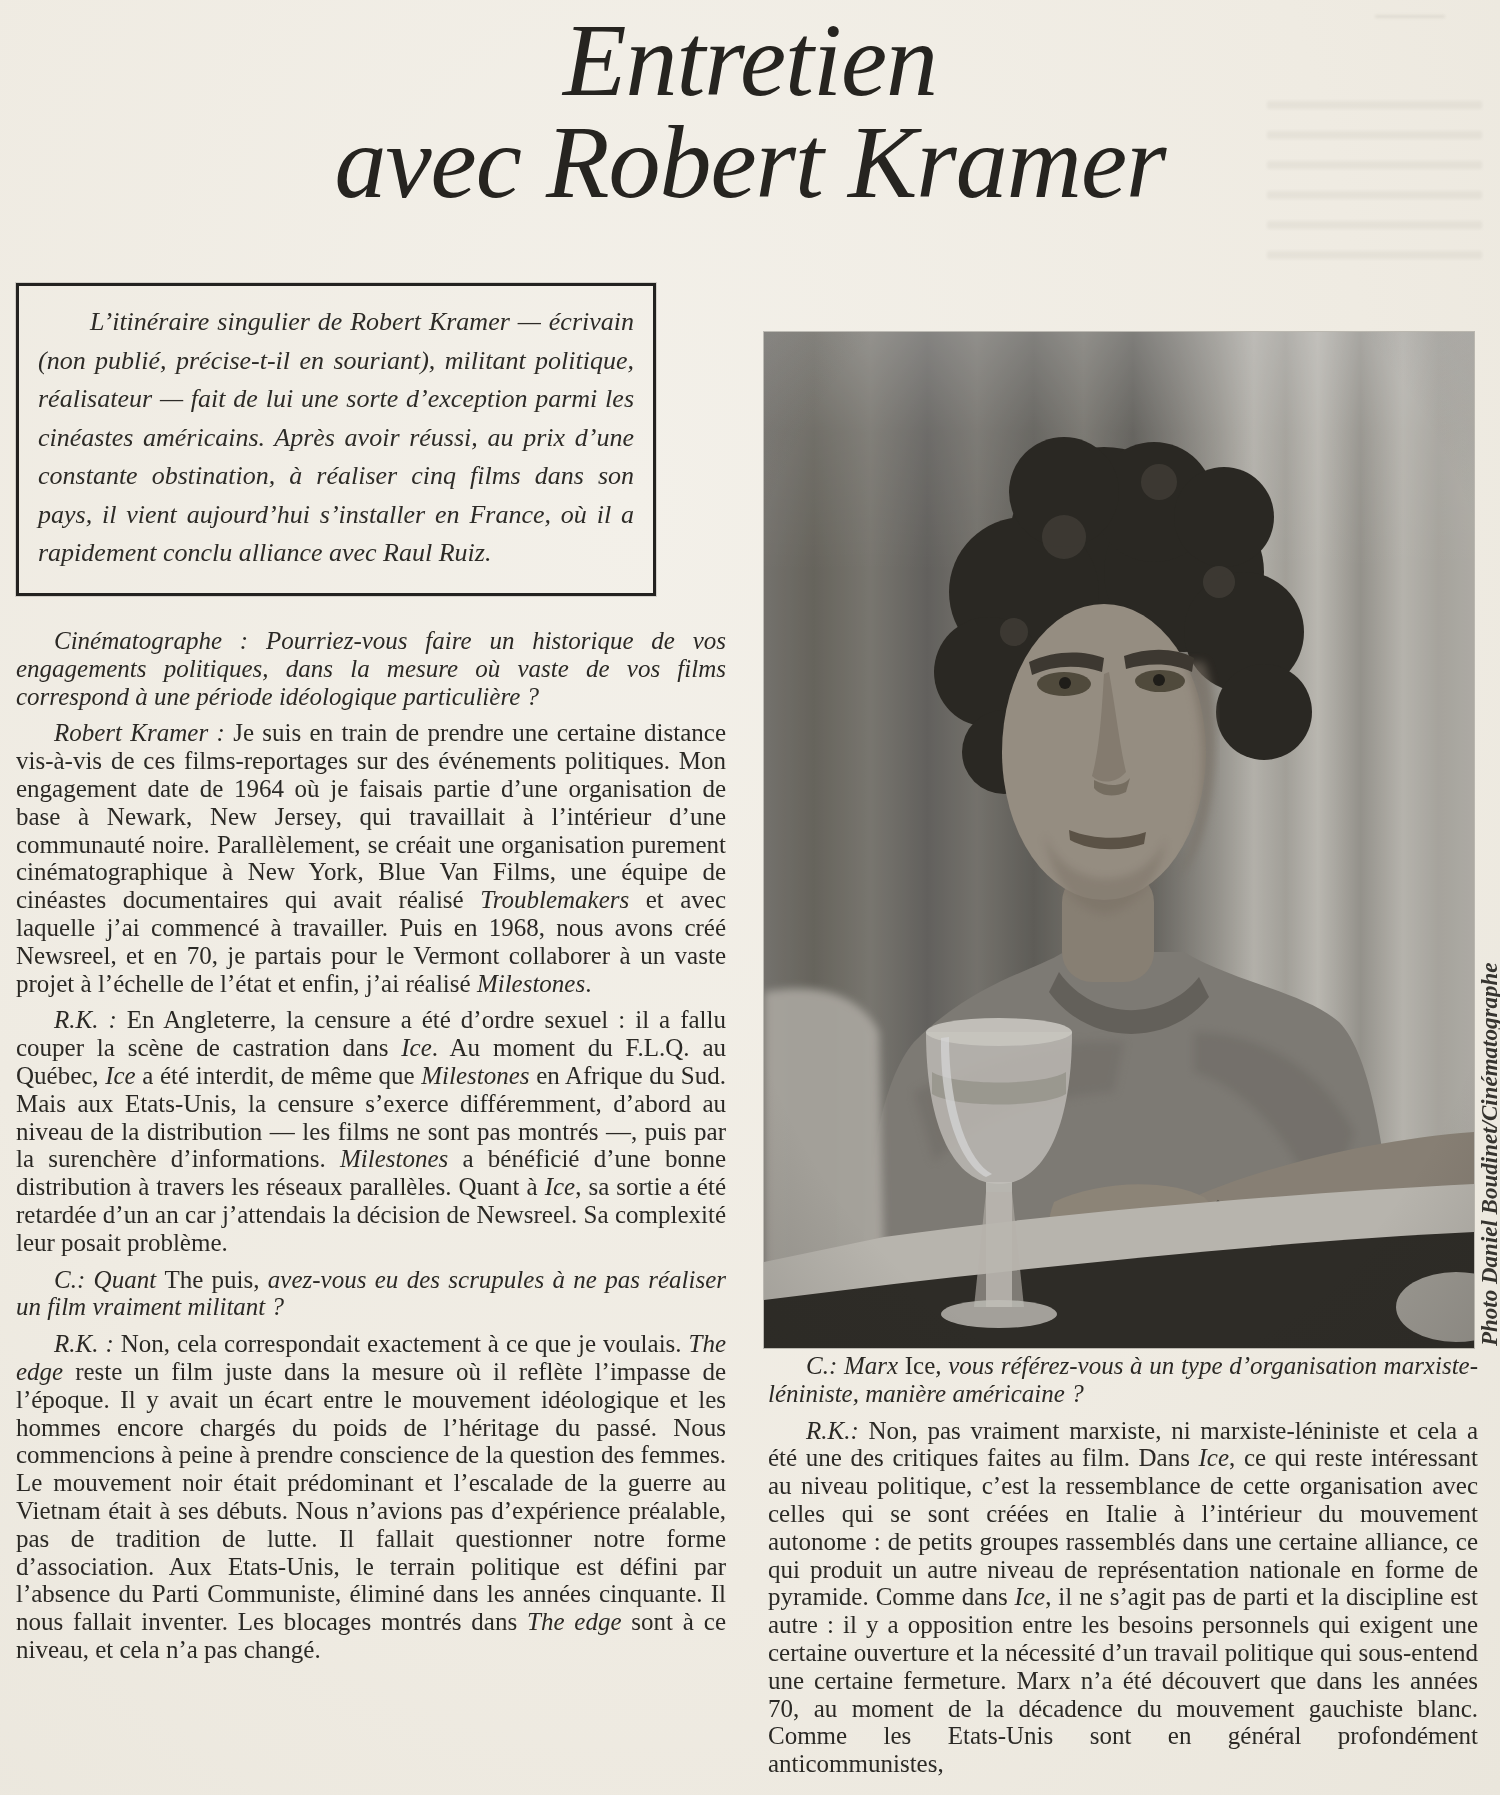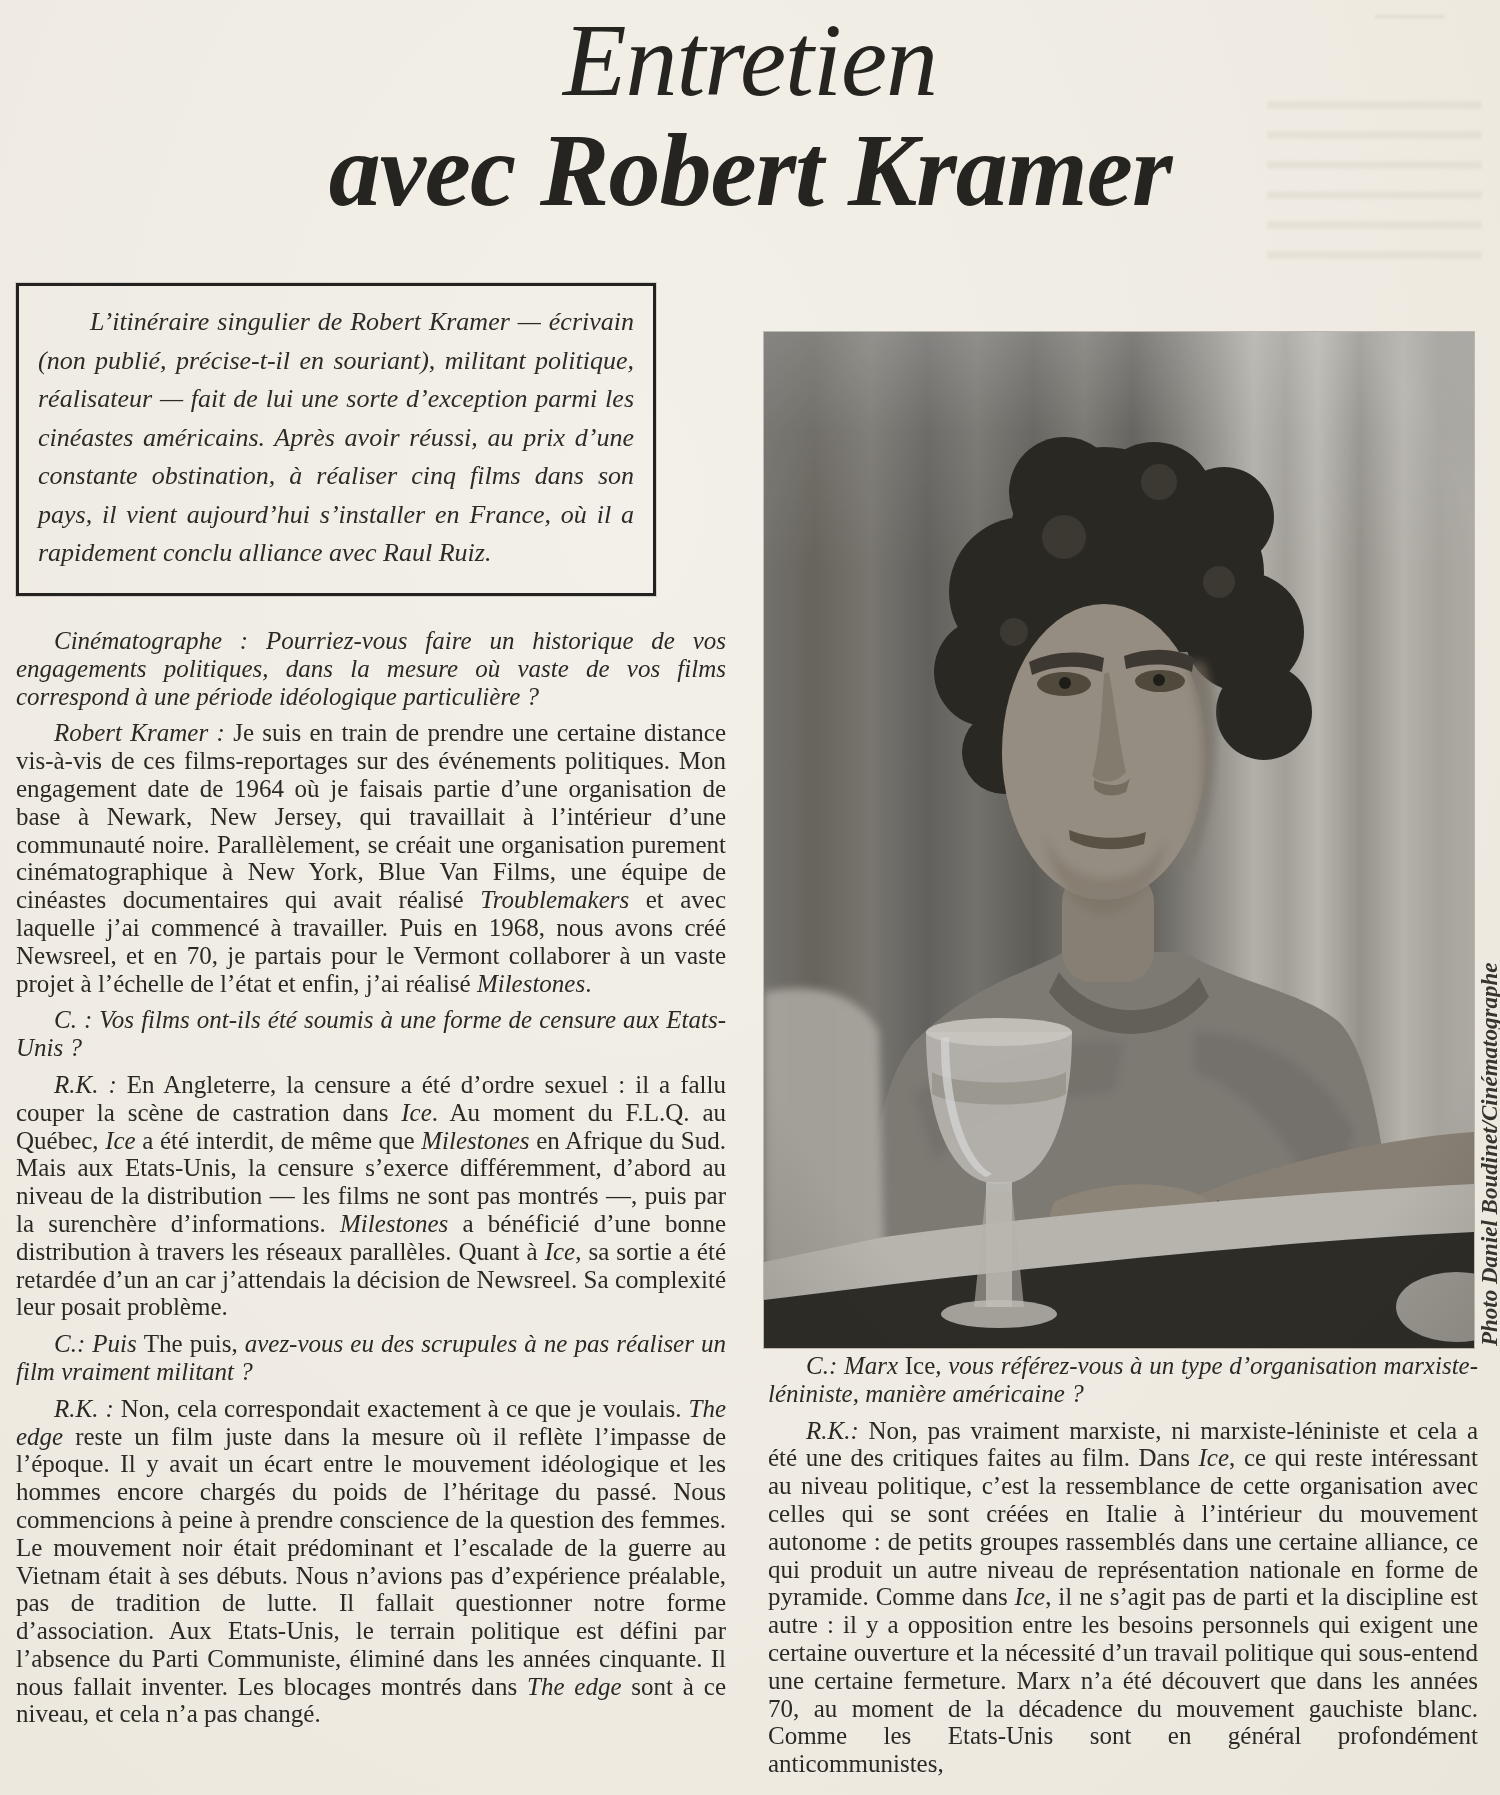--- a/index.html
+++ b/index.html
@@ -10,21 +10,21 @@
     color:#2b2925;
     -webkit-font-smoothing:antialiased;
   }
   
   .title-line{
     position:absolute;left:0;width:1500px;text-align:center;
     font-style:italic;font-weight:normal;color:#262420;
     font-size:104px;line-height:1;letter-spacing:-1px;white-space:nowrap;
   }
   #title1{top:8px;font-style:italic;}
-  #title2{top:118px;font-weight:bold;}
+  #title2{top:110px;}
   
   .intro-box{
     position:absolute;left:16px;top:283px;width:604px;
     border:3px solid #232220;
     padding:13px 15px 16px 15px;
     box-shadow:0 0 0 1px rgba(35,34,32,.15);
   }
   .intro-box p{
     margin:4px;font-style:italic;font-size:26px;line-height:38.5px;
     text-align:justify;text-indent:52px;color:#2d2b27;
@@ -66,23 +66,22 @@
 <div class="title-line" id="title1">Entretien</div>
 <div class="title-line" id="title2">avec Robert Kramer</div>
 
 <div class="intro-box">
   <p>L’itinéraire singulier de Robert Kramer — écrivain (non publié, précise-t-il en souriant), militant politique, réalisateur — fait de lui une sorte d’exception parmi les cinéastes américains. Après avoir réussi, au prix d’une constante obstination, à réaliser cinq films dans son pays, il vient aujourd’hui s’installer en France, où il a rapidement conclu alliance avec Raul Ruiz.</p>
 </div>
 
 <div class="col" id="col-left">
     <p class="para question"><span class="it">Cinématographe : Pourriez-vous faire un historique de vos engagements politiques, dans la mesure où vaste de vos films correspond à une période idéologique particulière ?</span></p>
     <p class="para answer"><span class="it">Robert Kramer : </span><span class="rm">Je suis en train de prendre une certaine distance vis-à-vis de ces films-reportages sur des événements politiques. Mon engagement date de 1964 où je faisais partie d’une organisation de base à Newark, New Jersey, qui travaillait à l’intérieur d’une communauté noire. Parallèlement, se créait une organisation purement cinématographique à New York, Blue Van Films, une équipe de cinéastes documentaires qui avait réalisé </span><span class="it">Troublemakers</span><span class="rm"> et avec laquelle j’ai commencé à travailler. Puis en 1968, nous avons créé Newsreel, et en 70, je partais pour le Vermont collaborer à un vaste projet à l’échelle de l’état et enfin, j’ai réalisé </span><span class="it">Milestones</span><span class="rm">.</span></p>
-    <p class="para question"><span class="it">C. : Vos films ont-ils été soumis à une forme de censure aux Etats-Unis ?</span></p>
     <p class="para answer"><span class="it">R.K. : </span><span class="rm">En Angleterre, la censure a été d’ordre sexuel : il a fallu couper la scène de castration dans </span><span class="it">Ice</span><span class="rm">. Au moment du F.L.Q. au Québec, </span><span class="it">Ice</span><span class="rm"> a été interdit, de même que </span><span class="it">Milestones</span><span class="rm"> en Afrique du Sud. Mais aux Etats-Unis, la censure s’exerce différemment, d’abord au niveau de la distribution — les films ne sont pas montrés —, puis par la surenchère d’informations. </span><span class="it">Milestones</span><span class="rm"> a bénéficié d’une bonne distribution à travers les réseaux parallèles. Quant à </span><span class="it">Ice</span><span class="rm">, sa sortie a été retardée d’un an car j’attendais la décision de Newsreel. Sa complexité leur posait problème.</span></p>
-    <p class="para question"><span class="it">C.: Puis </span><span class="rm">The puis,</span><span class="it"> avez-vous eu des scrupules à ne pas réaliser un film vraiment militant ?</span></p>
+    <p class="para question"><span class="it">C.: Quant </span><span class="rm">The puis,</span><span class="it"> avez-vous eu des scrupules à ne pas réaliser un film vraiment militant ?</span></p>
     <p class="para answer"><span class="it">R.K. : </span><span class="rm">Non, cela correspondait exactement à ce que je voulais. </span><span class="it">The edge</span><span class="rm"> reste un film juste dans la mesure où il reflète l’impasse de l’époque. Il y avait un écart entre le mouvement idéologique et les hommes encore chargés du poids de l’héritage du passé. Nous commencions à peine à prendre conscience de la question des femmes. Le mouvement noir était prédominant et l’escalade de la guerre au Vietnam était à ses débuts. Nous n’avions pas d’expérience préalable, pas de tradition de lutte. Il fallait questionner notre forme d’association. Aux Etats-Unis, le terrain politique est défini par l’absence du Parti Communiste, éliminé dans les années cinquante. Il nous fallait inventer. Les blocages montrés dans </span><span class="it">The edge</span><span class="rm"> sont à ce niveau, et cela n’a pas changé.</span></p>
   </div>
 
 <div class="photo-wrap" role="img" aria-label="portrait-robert-kramer-with-wine-glass">
   <svg viewBox="0 0 710 1016" preserveAspectRatio="none">
     <defs>
       <linearGradient id="curtain" x1="0" y1="0" x2="1" y2="0">
         <stop offset="0" stop-color="#8b8882"></stop>
           <stop offset=".07" stop-color="#7b786f"></stop>
         <stop offset=".15" stop-color="#908d85"></stop>

